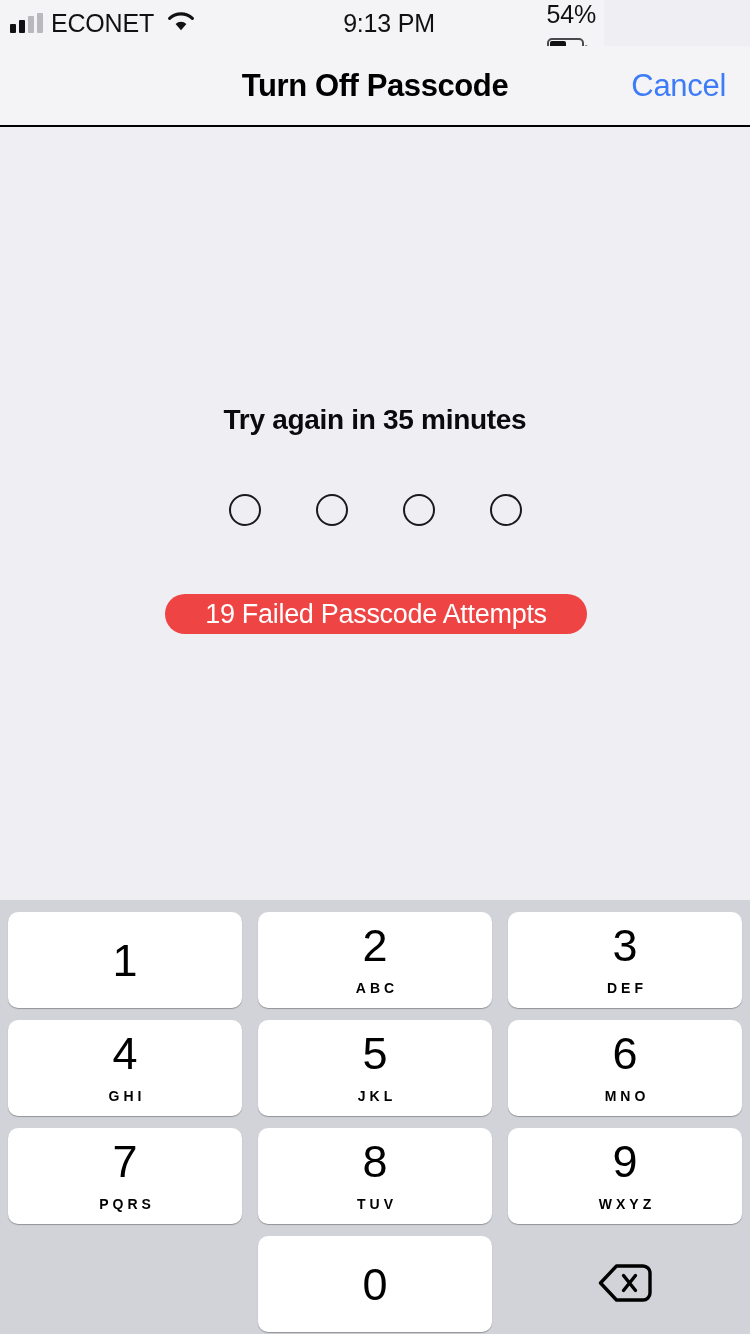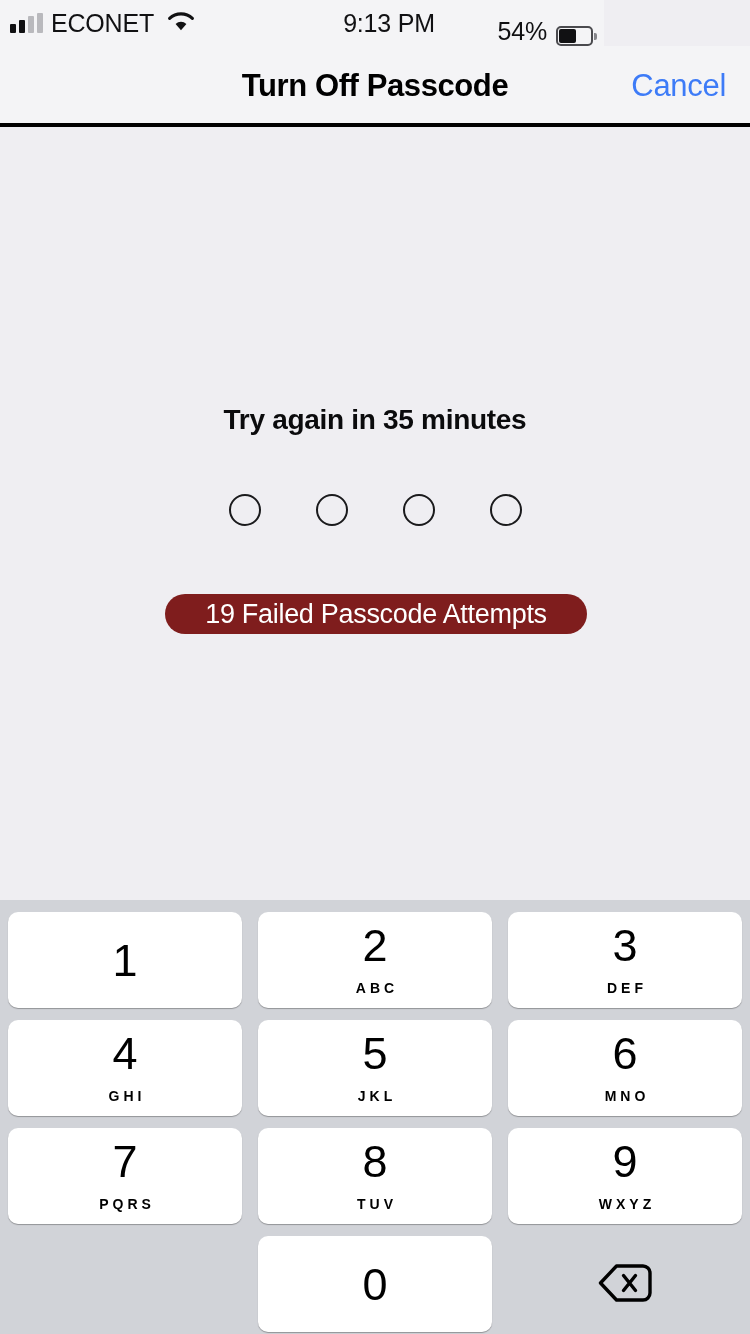--- a/index.html
+++ b/index.html
@@ -36,21 +36,21 @@
   #wifi-icon { margin-left:4px; }
 
   #clock-label {
     position:absolute; left:0; top:0; width:750px; height:46px;
     display:flex; align-items:center; justify-content:center;
     font-size:25px; color:#111113; letter-spacing:-0.2px;padding-left:28px;
   }
 
   #status-right {
     position:absolute; right:8px; top:0; height:46px;
-    display:flex; align-items:flex-end; gap:9px;
+    display:flex; align-items:flex-start; gap:9px;flex-direction:column;
   }
   #battery-percent { font-size:25px; color:#111113; letter-spacing:-0.2px; }
   #battery-icon { position:relative; width:40px; height:20px; }
   #battery-icon .shell {
     position:absolute; left:0; top:0; width:37px; height:20px;
     border:2px solid #4a4a4e; border-radius:5px;
   }
   #battery-icon .fill {
     position:absolute; left:3px; top:3px; width:18px; height:14px;
     background:#111113; border-radius:2px;
@@ -58,21 +58,21 @@
   #battery-icon .cap {
     position:absolute; left:38px; top:7px; width:3px; height:7px;
     background:#86868b; border-radius:0 2px 2px 0;
   }
 
   
   #nav-bar {
     position:absolute; left:0; top:46px;
     width:750px; height:81px;
     background:#f4f4f6;
-    border-bottom:4px solid #000000;
+    border-bottom:2px solid #000000;
   }
   #nav-title {
     position:absolute; left:0; top:0; width:750px; height:80px;
     display:flex; align-items:center; justify-content:center;
     font-size:31px; font-weight:bold; color:#000; letter-spacing:-0.4px;
   }
   #cancel-button {
     position:absolute; right:24px; top:0; height:80px;
     display:flex; align-items:center;
     font-size:31px; color:#3d7bf7; letter-spacing:-0.3px;
@@ -191,21 +191,21 @@
   </div>
 
   <div id="content">
     <div id="try-again-text">Try again in 35 minutes</div>
     <div id="passcode-dots">
         <div class="dot"></div>
         <div class="dot"></div>
         <div class="dot"></div>
         <div class="dot"></div>
       </div>
-    <div id="failed-badge" style="background: #7f1d1d;">19 Failed Passcode Attempts</div>
+    <div id="failed-badge" style="background: #ef4444;">19 Failed Passcode Attempts</div>
   </div>
 
   <div id="keypad">
     <div class="keypad-row r0">
         <div class="key-slot">
           <div class="key no-letters">
             <span class="digit">1</span>
           </div>
         </div>
         <div class="key-slot">

